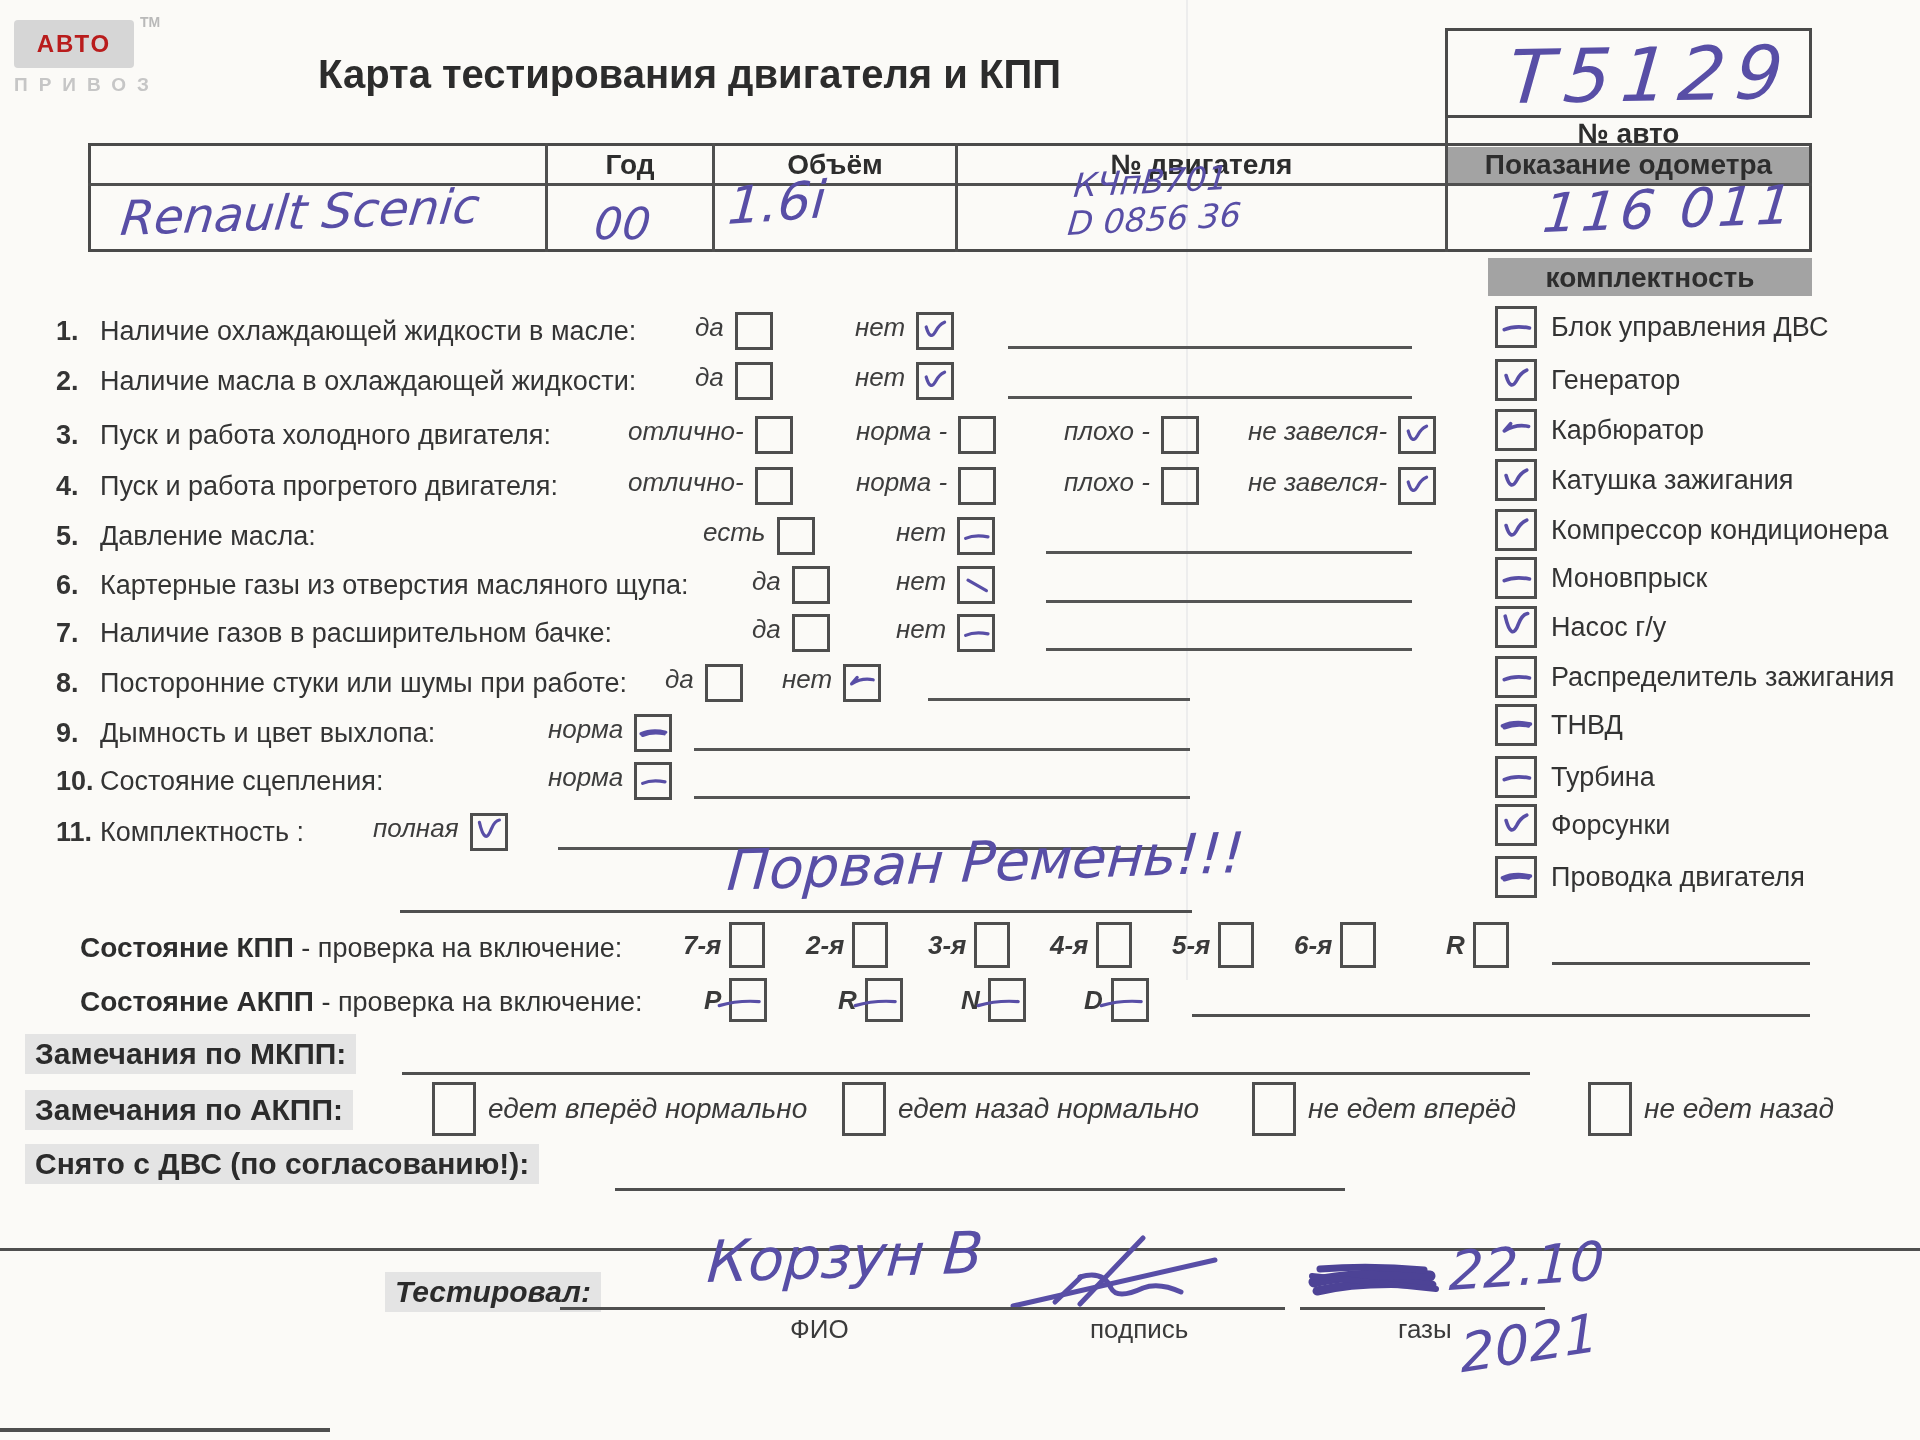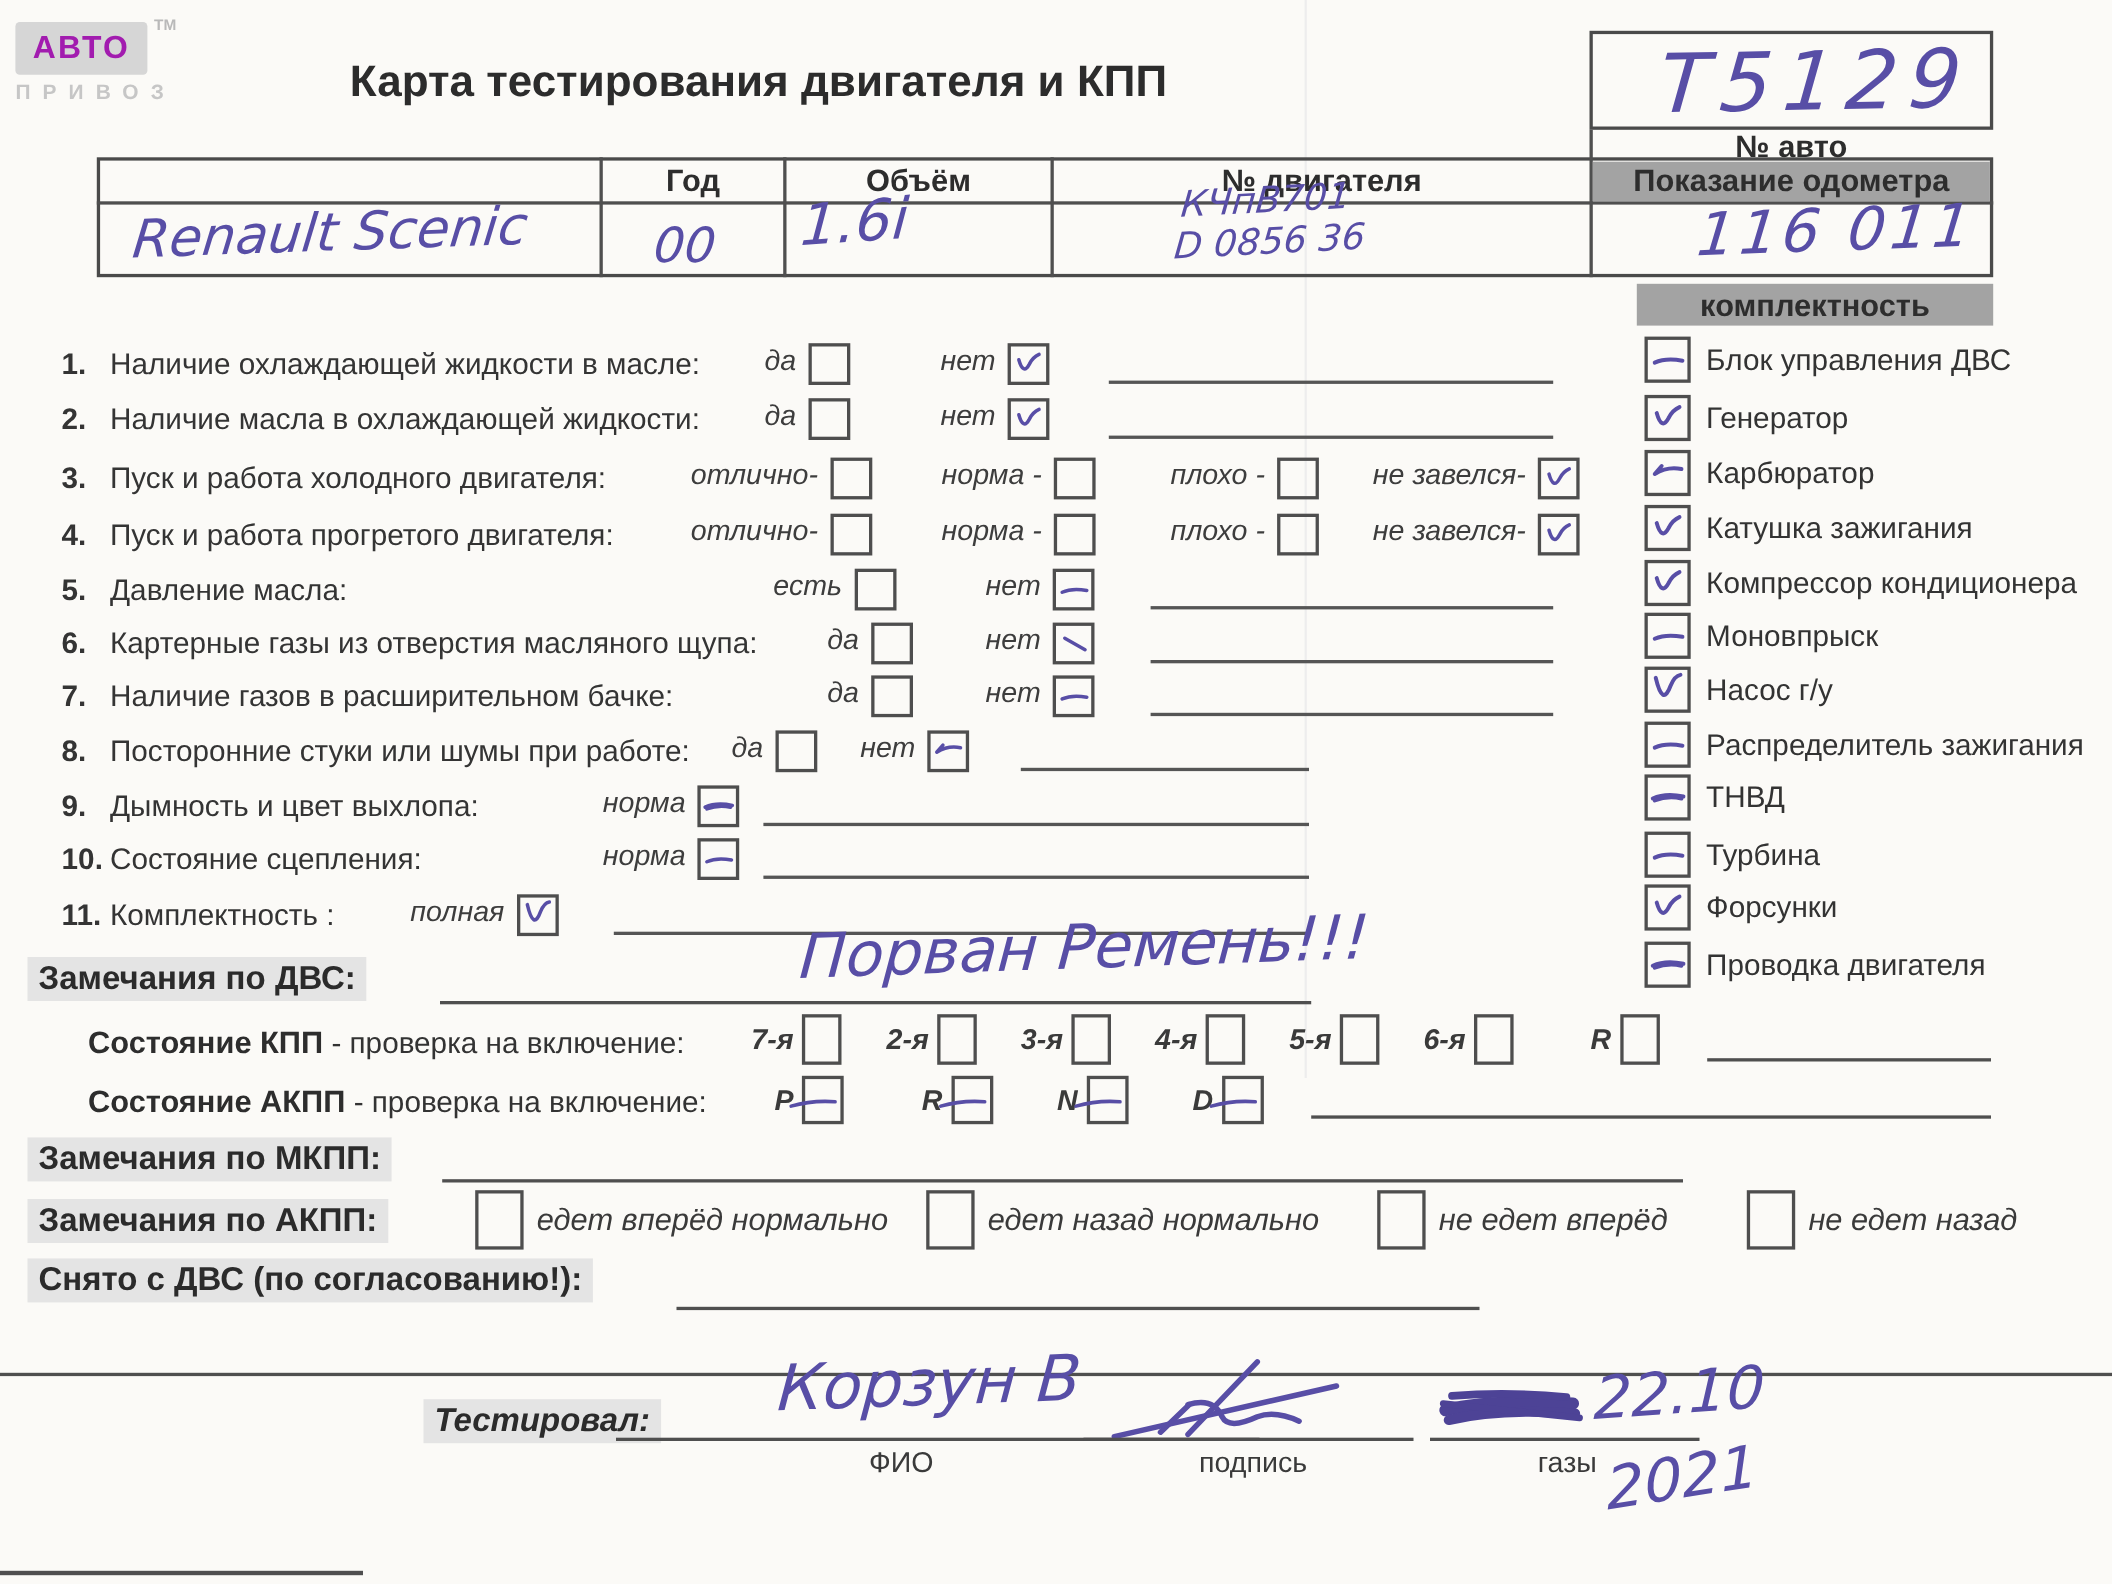--- a/index.html
+++ b/index.html
@@ -2,21 +2,21 @@
 <html><head>
 <meta charset="utf-8">
 <style>
   html,body{margin:0;padding:0;background:#e9e9e9;}
   .page{position:relative;width:1920px;height:1440px;background:#fbfaf7;overflow:hidden;
         font-family:"Liberation Sans",sans-serif;color:#333;}
   .abs{position:absolute;}
   
   .logo-block{position:absolute;left:14px;top:20px;width:120px;height:48px;background:#d6d6d6;
               border-radius:4px;display:flex;align-items:center;justify-content:center;}
-  .logo-top{color:#a21caf;font-weight:bold;font-size:29px;letter-spacing:2px;font-family:"Liberation Sans",sans-serif;}
+  .logo-top{color:#b91c1c;font-weight:bold;font-size:24px;letter-spacing:2px;font-family:"Liberation Sans",sans-serif;}
   .logo-tm{position:absolute;left:140px;top:14px;font-size:14px;color:#b9b9b9;font-weight:bold;}
   .logo-bottom{position:absolute;left:14px;top:74px;font-size:19px;font-weight:bold;letter-spacing:11px;color:#c6c6c6;}
   
   .title{position:absolute;left:318px;top:52px;font-size:40px;font-weight:bold;color:#2c2c2c;}
   
   .sline{position:absolute;height:3px;background:#4f4f4f;}
   .vline{position:absolute;width:3px;background:#4f4f4f;}
   .cbox{position:relative;display:inline-block;width:38px;height:38px;border:3px solid #4e4e4e;box-sizing:border-box;flex:none;}
   .mark{position:absolute;left:0;top:0;width:100%;height:100%;overflow:visible;}
   .mark path{stroke:#584ea6;stroke-width:4;fill:none;stroke-linecap:round;stroke-linejoin:round;}
@@ -376,21 +376,20 @@
       <div class="erow" style="top: 856px;">
         <span class="cbox">
           <svg class="mark" viewBox="0 0 40 40">
             <path d="M5 21 Q18 15 36 19 M7 23 Q20 18 34 21"></path>
           </svg>
         </span>
         <span class="elabel">Проводка двигателя</span>
       </div>
     </div>
 
-  <div class="secl" style="left:25px;top:870px;">Замечания по ДВС:</div>
   <div class="sline" style="left:400px;top:910px;width:792px;"></div>
   <div class="hw" style="left:725px;top:838px;font-size:56px;transform:skewX(-6deg) rotate(-2deg);">Порван Ремень!!!</div>
 
   <div class="abs" style="left:80px;top:932px;">
     <span class="gearlabel-bold">Состояние КПП</span><span class="gearlabel-rest"> - проверка на включение:</span>
   </div>
   <div id="kpp-gears">
       <span class="gopt" style="left: 683px; top: 922px;">
         <span class="gname">7-я</span>
         <span class="cbox kbox"></span>

